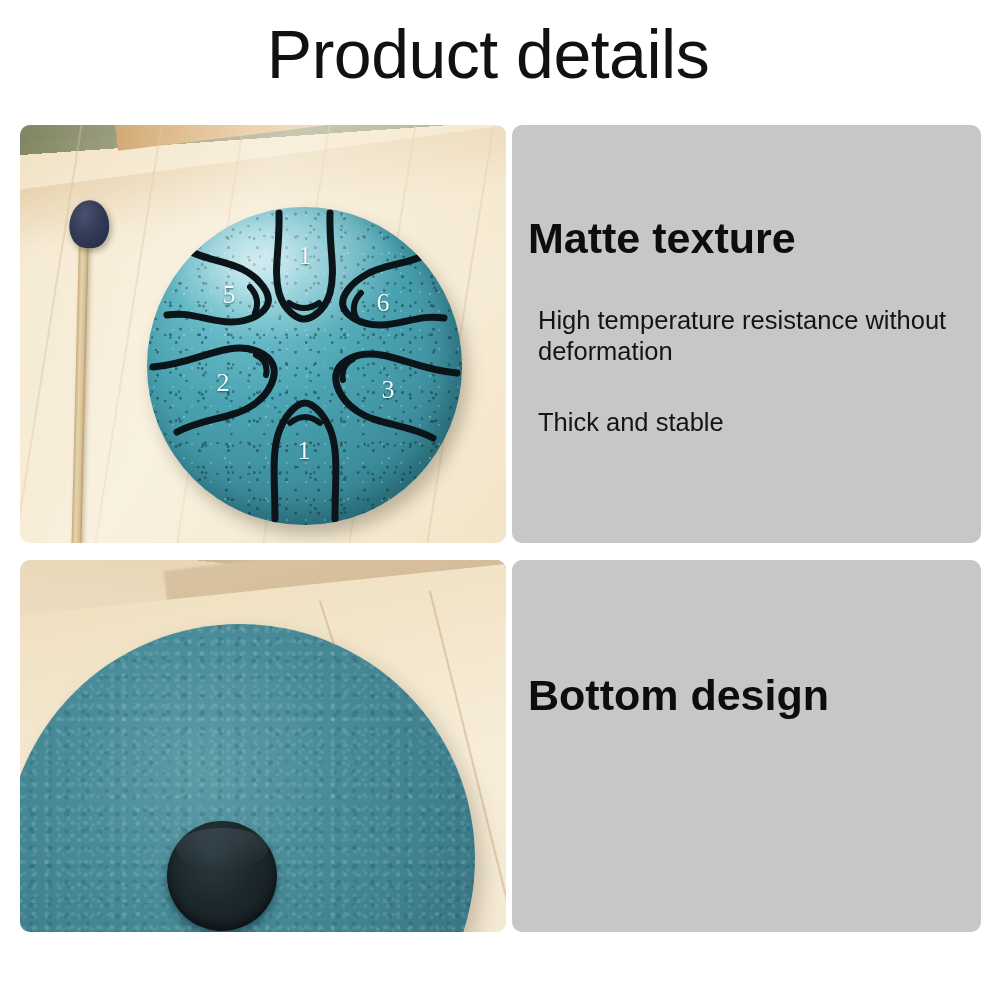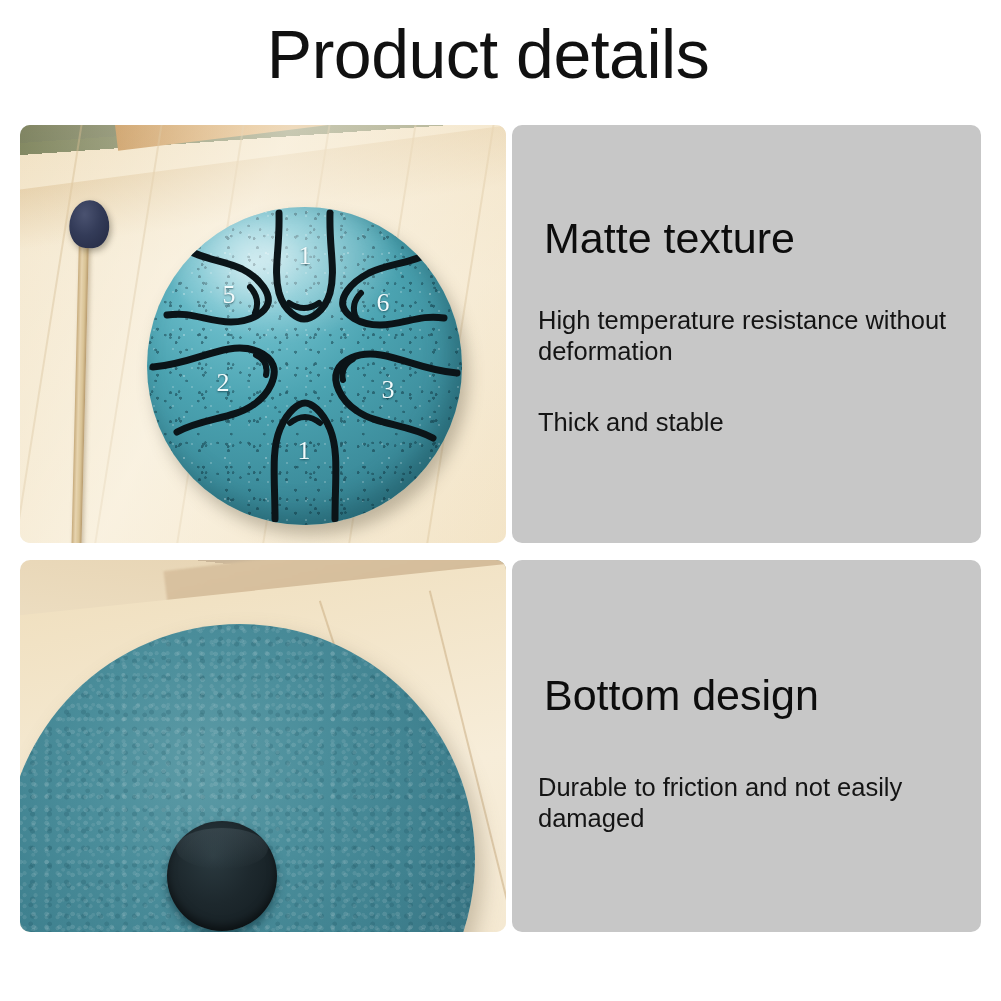--- a/index.html
+++ b/index.html
@@ -54,25 +54,25 @@
     flex: 1 1 auto;
     margin-left: 6px;
     background: #c7c7c7;
     border-radius: 10px;
     position: relative;
     overflow: hidden;
   }
 
   .card-heading {
     position: absolute;
-    left: 32px;
+    left: 16px;
     font-size: 43px;
     line-height: 50px;
     color: #0d0d0d;
-    font-weight: 400;
+    font-weight: 700;
     white-space: nowrap;
   }
   .card-body {
     position: absolute;
     left: 26px;
     font-size: 25.5px;
     line-height: 31px;
     color: #141414;
     font-weight: 400;
     width: 420px;
@@ -369,15 +369,14 @@
     </div>
 
     <div class="drum-bottom">
       <div class="bottom-texture"></div>
       <div class="bottom-foot"></div>
     </div>
   </div>
 
   <div class="textcard">
     <div class="card-heading">Bottom design</div>
-    <div class="card-body body-0">Durable to friction and not easily damaged</div>
   </div>
 </section>
 
 </body></html>

